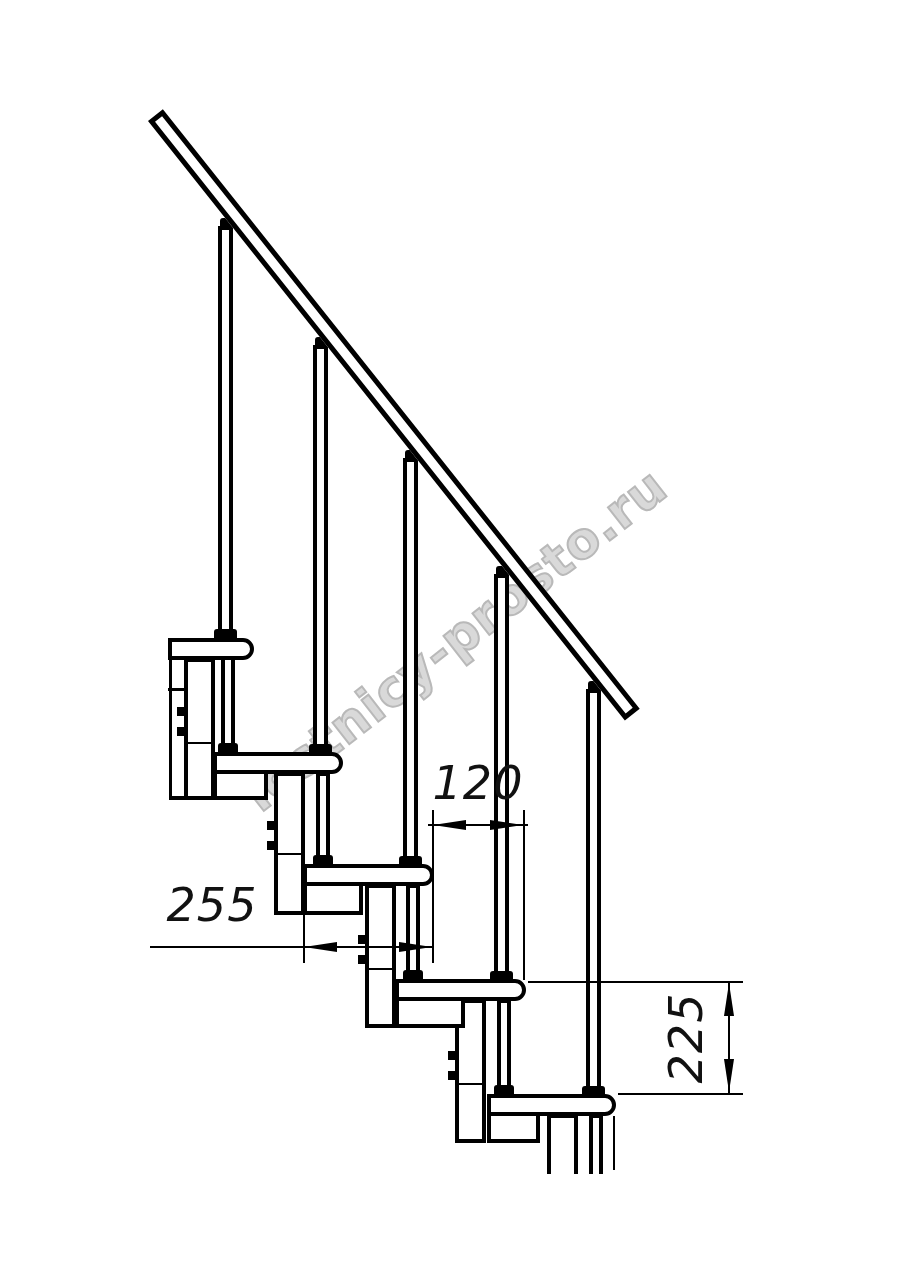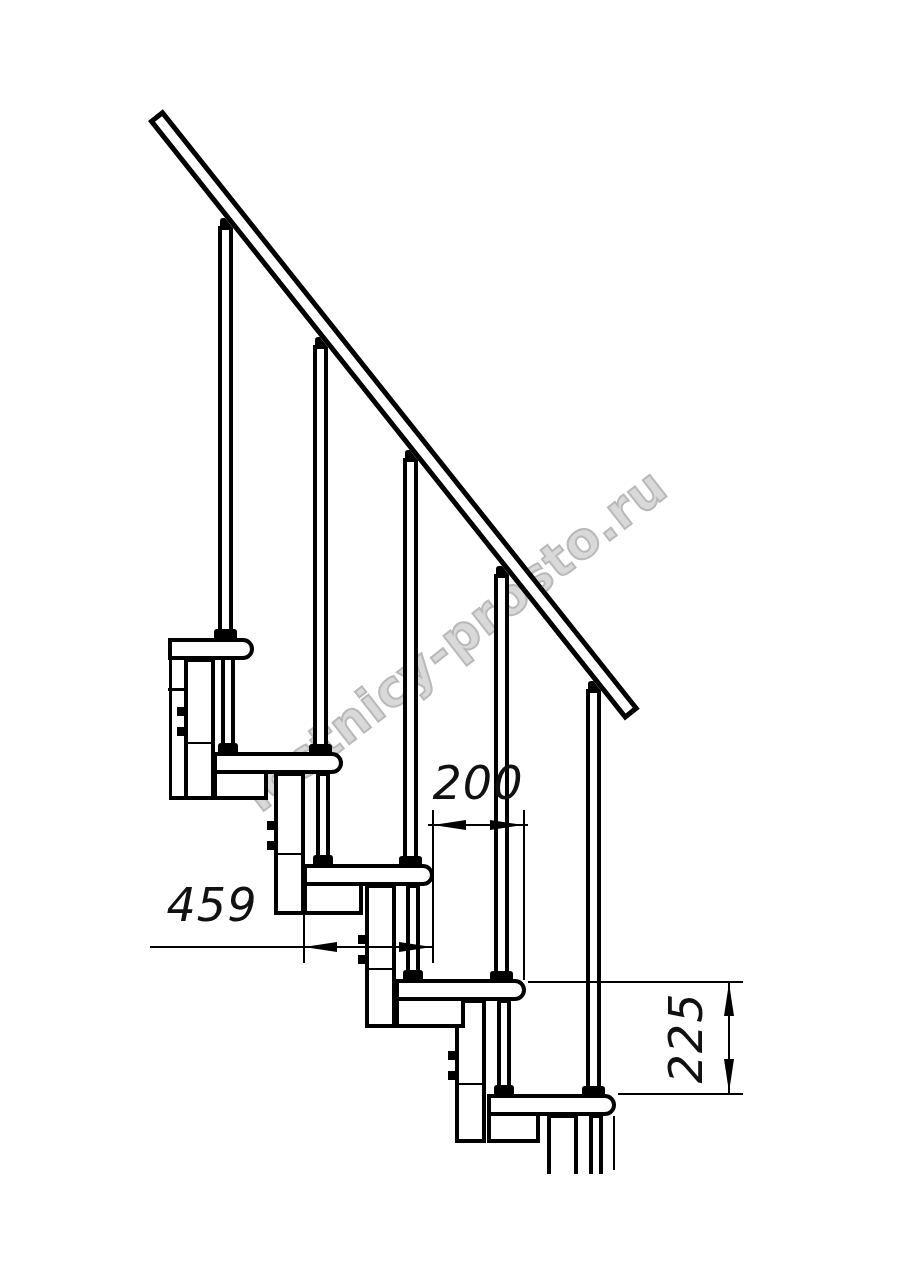--- a/index.html
+++ b/index.html
@@ -110,27 +110,27 @@
   <div class="part tread" style="left:395px;top:979px;width:131px;height:22px;"></div>
   <div class="part tread" style="left:487px;top:1094px;width:129px;height:22px;"></div>
 
   <div class="thin" style="left:613px;top:1116px;width:2px;height:54px;z-index:2;"></div>
 
   <div class="thin" style="left:432px;top:810px;width:1.5px;height:153px;"></div>
   <div class="thin" style="left:523px;top:810px;width:1.5px;height:170px;"></div>
   <div class="thin" style="left:428px;top:824px;width:100px;height:1.5px;"></div>
   <div class="arrow arr-left" style="left:433px;top:820px;"></div>
   <div class="arrow arr-right" style="left:490px;top:820px;"></div>
-  <div class="dim-label" style="left:418px;top:760px;width:120px;">200</div>
+  <div class="dim-label" style="left:418px;top:760px;width:120px;">120</div>
 
   <div class="thin" style="left:303px;top:886px;width:1.5px;height:77px;"></div>
   <div class="thin" style="left:150px;top:946px;width:283px;height:1.5px;"></div>
   <div class="arrow arr-left" style="left:304px;top:942px;"></div>
   <div class="arrow arr-right" style="left:399px;top:942px;"></div>
-  <div class="dim-label" style="left:152px;top:882px;width:120px;">459</div>
+  <div class="dim-label" style="left:152px;top:882px;width:120px;">255</div>
 
   <div class="thin" style="left:528px;top:981px;width:215px;height:1.5px;"></div>
   <div class="thin" style="left:618px;top:1093px;width:125px;height:1.5px;"></div>
   <div class="thin" style="left:728px;top:982px;width:1.5px;height:111px;"></div>
   <div class="arrow arr-up" style="left:724px;top:983px;"></div>
   <div class="arrow arr-down" style="left:724px;top:1059px;"></div>
   <div class="dim-label" style="left:626px;top:1015px;width:120px;transform:rotate(-90deg);transform-origin:center center;">225</div>
 
 </div>
 

